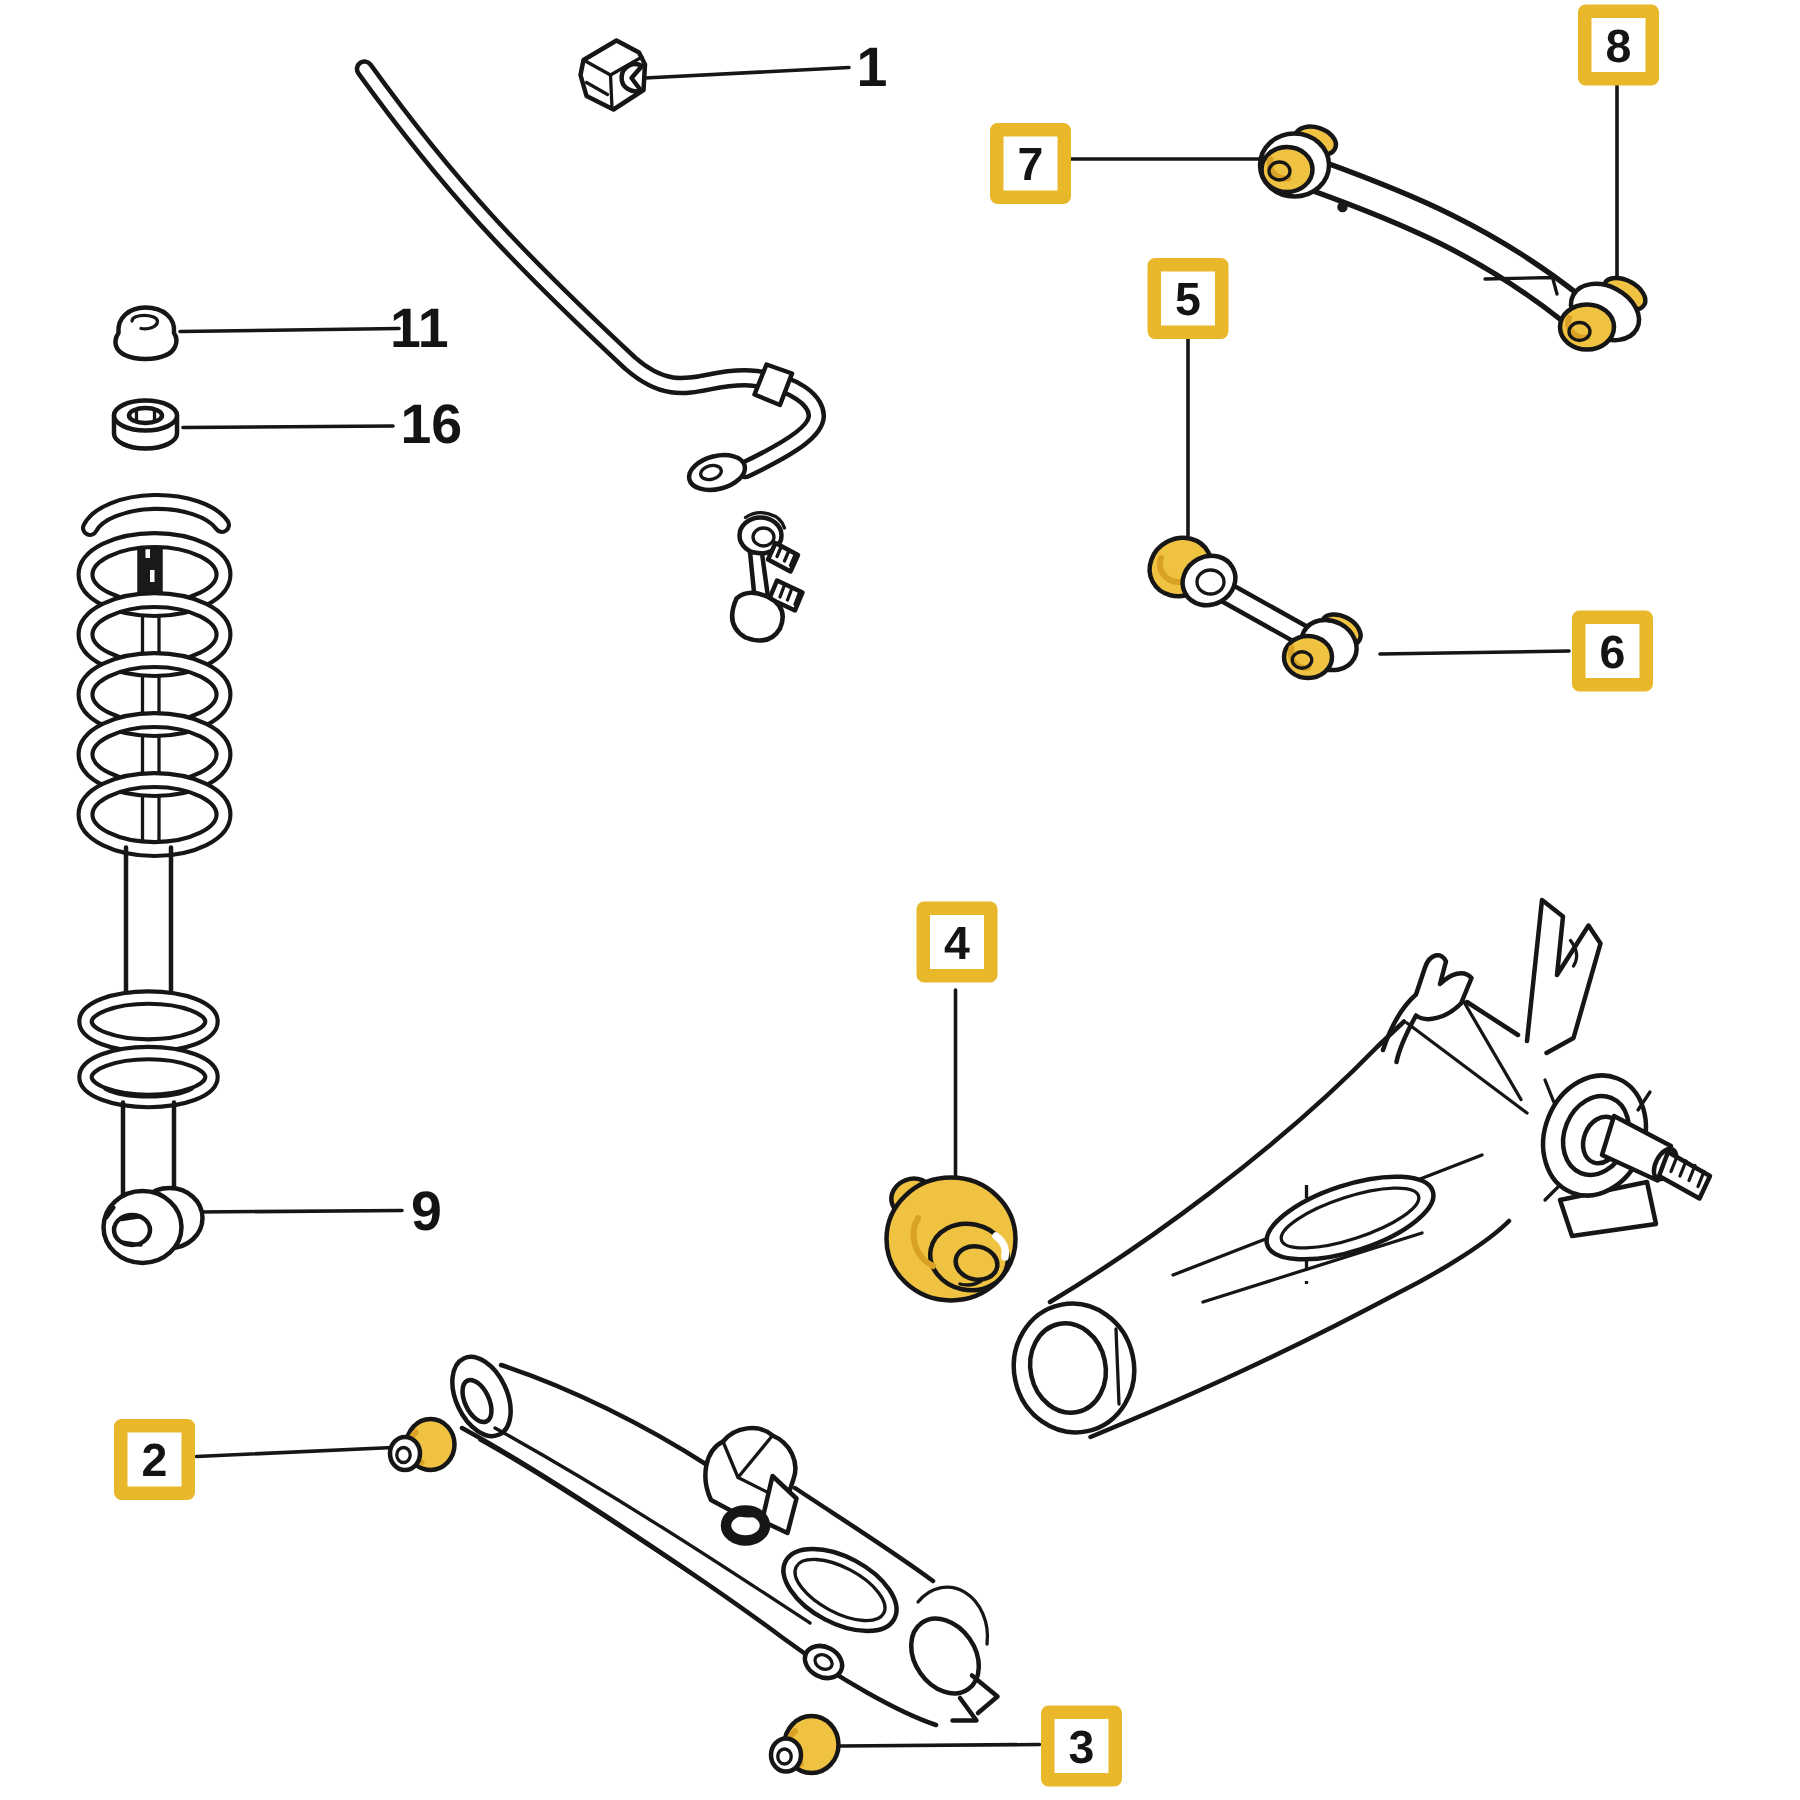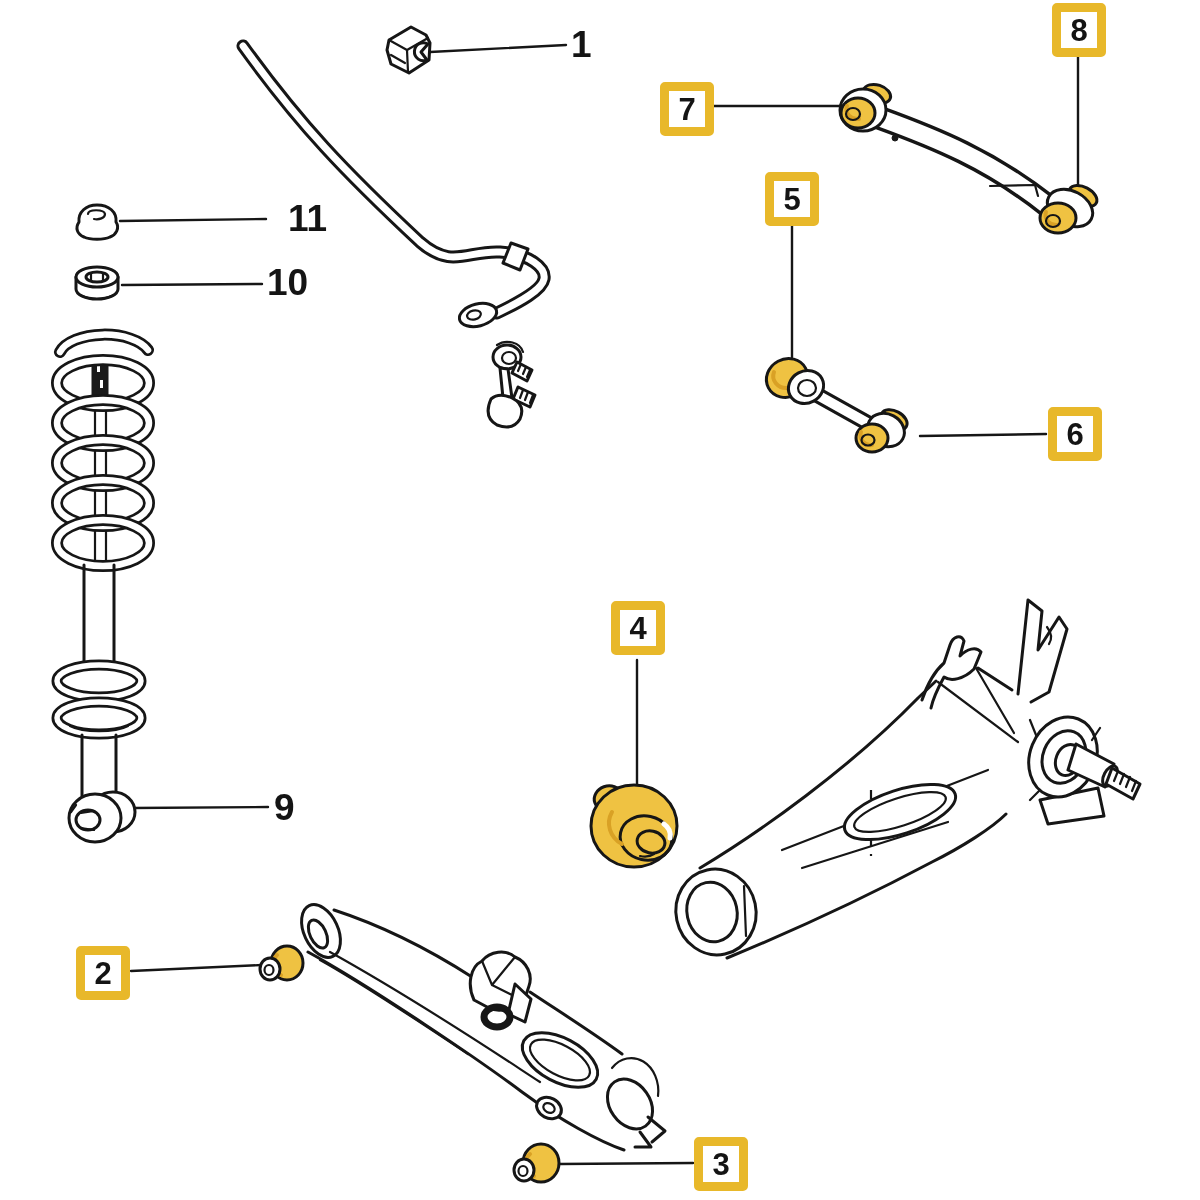--- a/index.html
+++ b/index.html
@@ -248,23 +248,23 @@
     <g>
       <ellipse class="bsh" cx="541" cy="1163" rx="18" ry="19"></ellipse>
       <path class="bshd" d="M530,1154 a13,13 0 0 0 4,22"></path>
       <ellipse class="wfill" cx="524" cy="1170" rx="10" ry="11"></ellipse>
       <ellipse class="ln2" cx="523" cy="1171" rx="4.5" ry="5"></ellipse>
     </g>
   </svg>
 
   <div class="callout-plain" style="left:571px;top:26px;">1</div>
 
-  <div class="callout-plain" style="left:288px;top:200px;">11</div>
-
-  <div class="callout-plain" style="left:267px;top:264px;">10</div>
+  <div class="callout-plain" style="left:260px;top:200px;">11</div>
+
+  <div class="callout-plain" style="left:267px;top:264px;">16</div>
 
   <div class="callout-plain" style="left:274px;top:789px;">9</div>
 
   <div class="callout-box" style="left:76px;top:946px;">2</div>
 
   <div class="callout-box" style="left:694px;top:1137px;">3</div>
 
   <div class="callout-box" style="left:611px;top:601px;">4</div>
 
   <div class="callout-box" style="left:765px;top:172px;">5</div>

